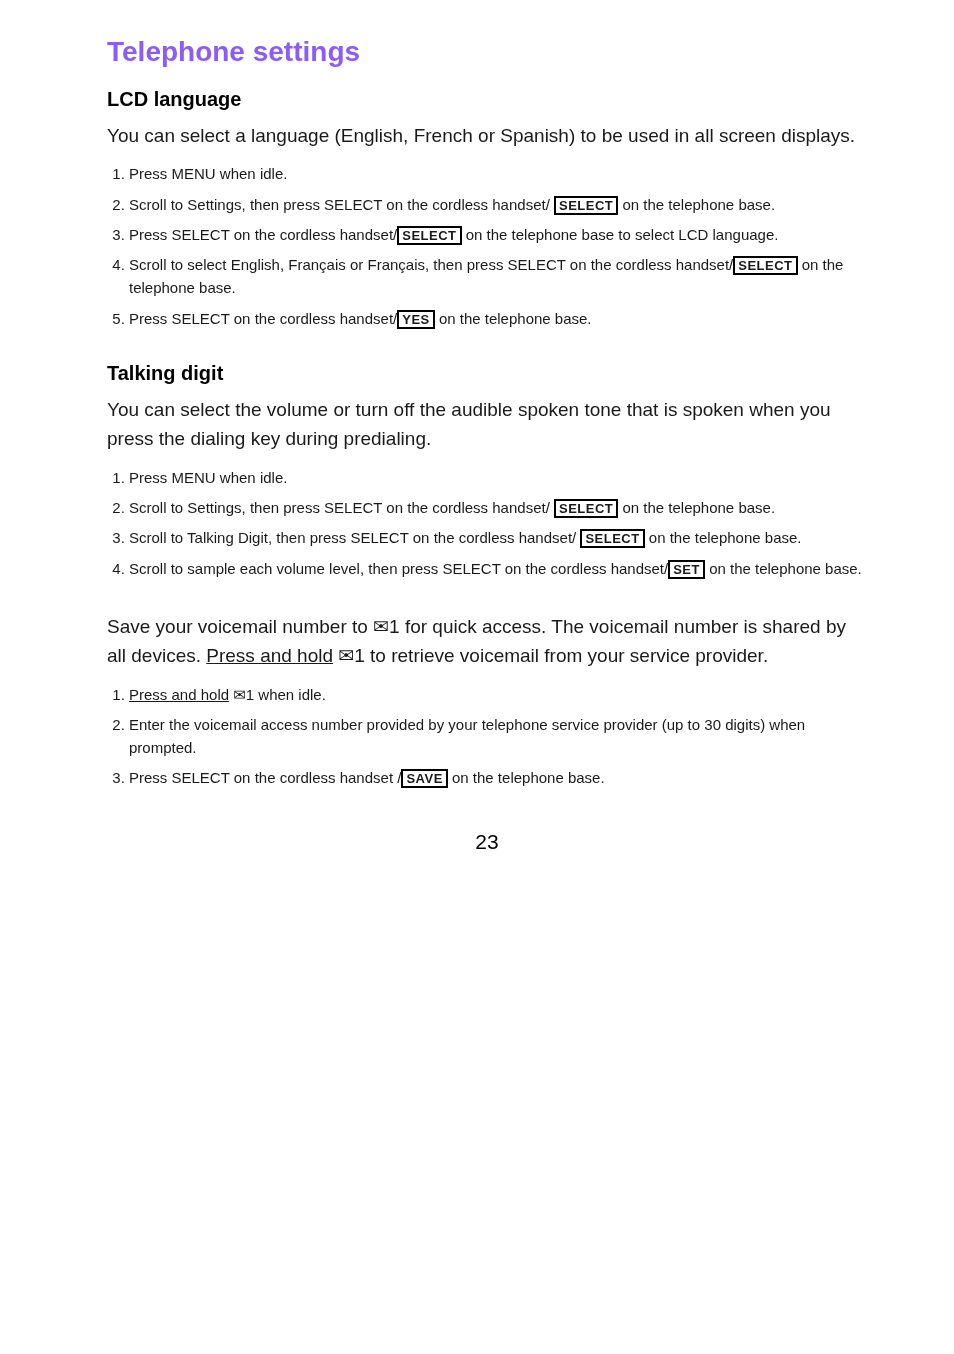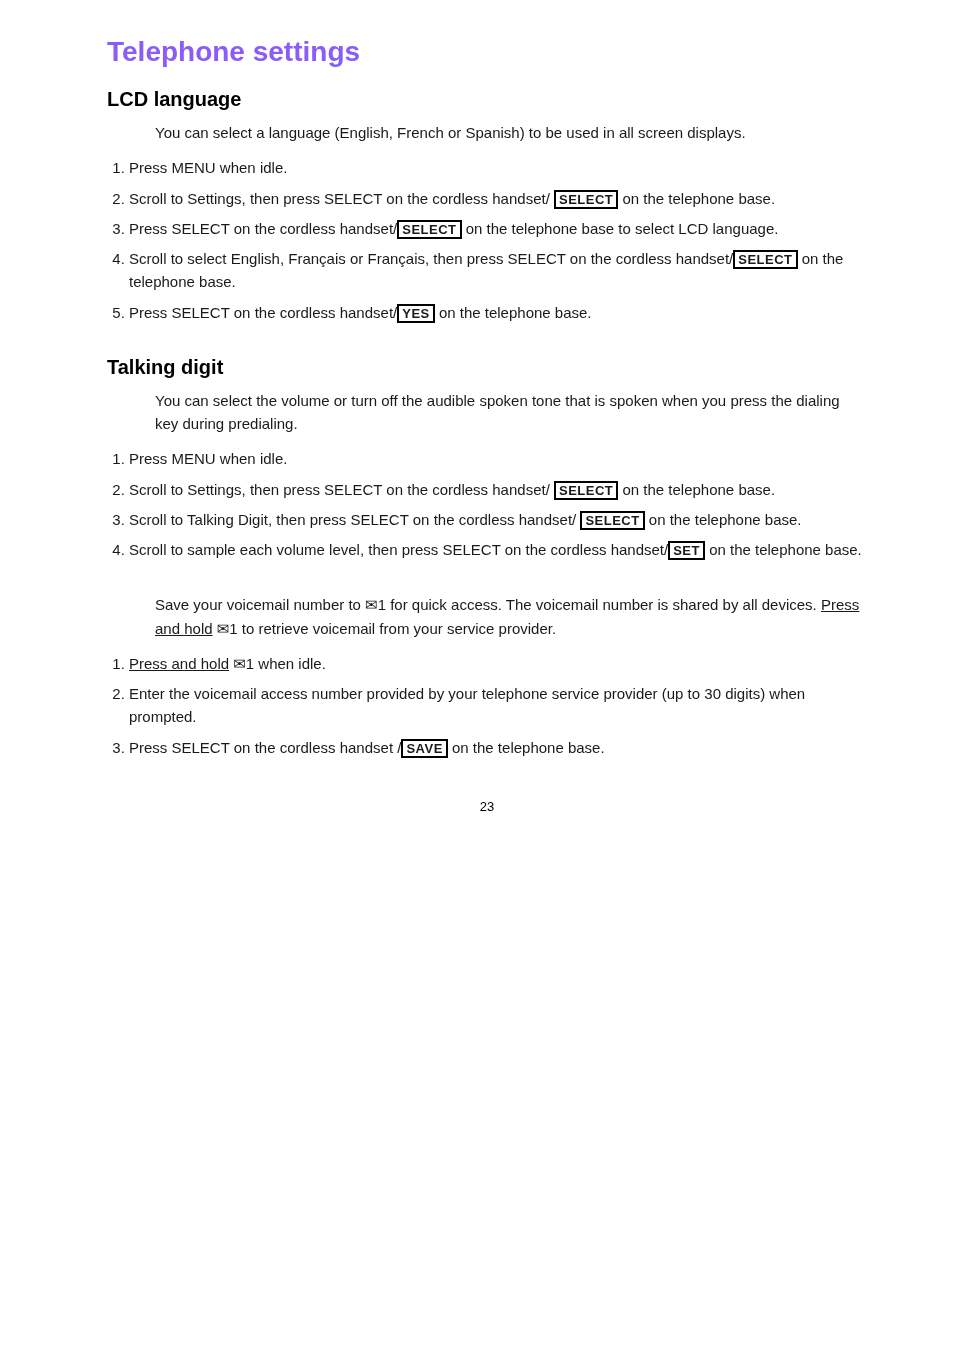--- a/index.html
+++ b/index.html
@@ -39,22 +39,21 @@
       color: #000;
     }
 
     .section {
       margin-bottom: 32px;
     }
 
     .section-intro {
       margin-bottom: 12px;
       line-height: 1.55;
-      font-size: 15px;
-      margin-left: 48px;
+      font-size: 19px;
     }
 
     ol {
       padding-left: 22px;
       margin-bottom: 8px;
     }
 
     ol li {
       margin-bottom: 7px;
       line-height: 1.55;
@@ -75,21 +74,21 @@
       letter-spacing: 0.5px;
     }
 
     .underline {
       text-decoration: underline;
     }
 
     .page-number {
       text-align: center;
       margin-top: 40px;
-      font-size: 13px;
+      font-size: 21px;
       color: #000;
     }
   </style>
 </head>
 <body>
 
 <div class="page">
 
   <h1 class="page-title">Telephone settings</h1>
 

